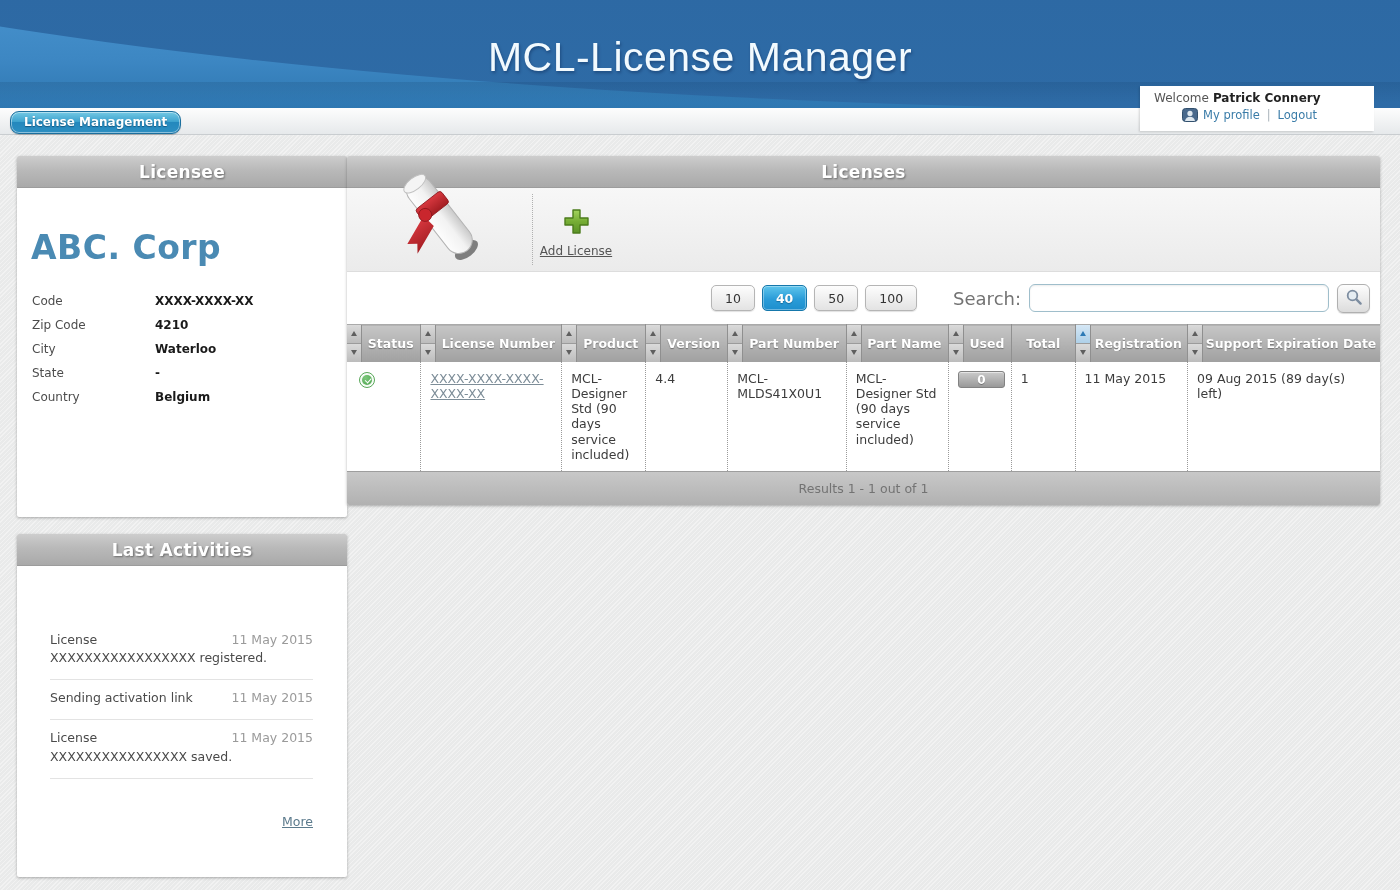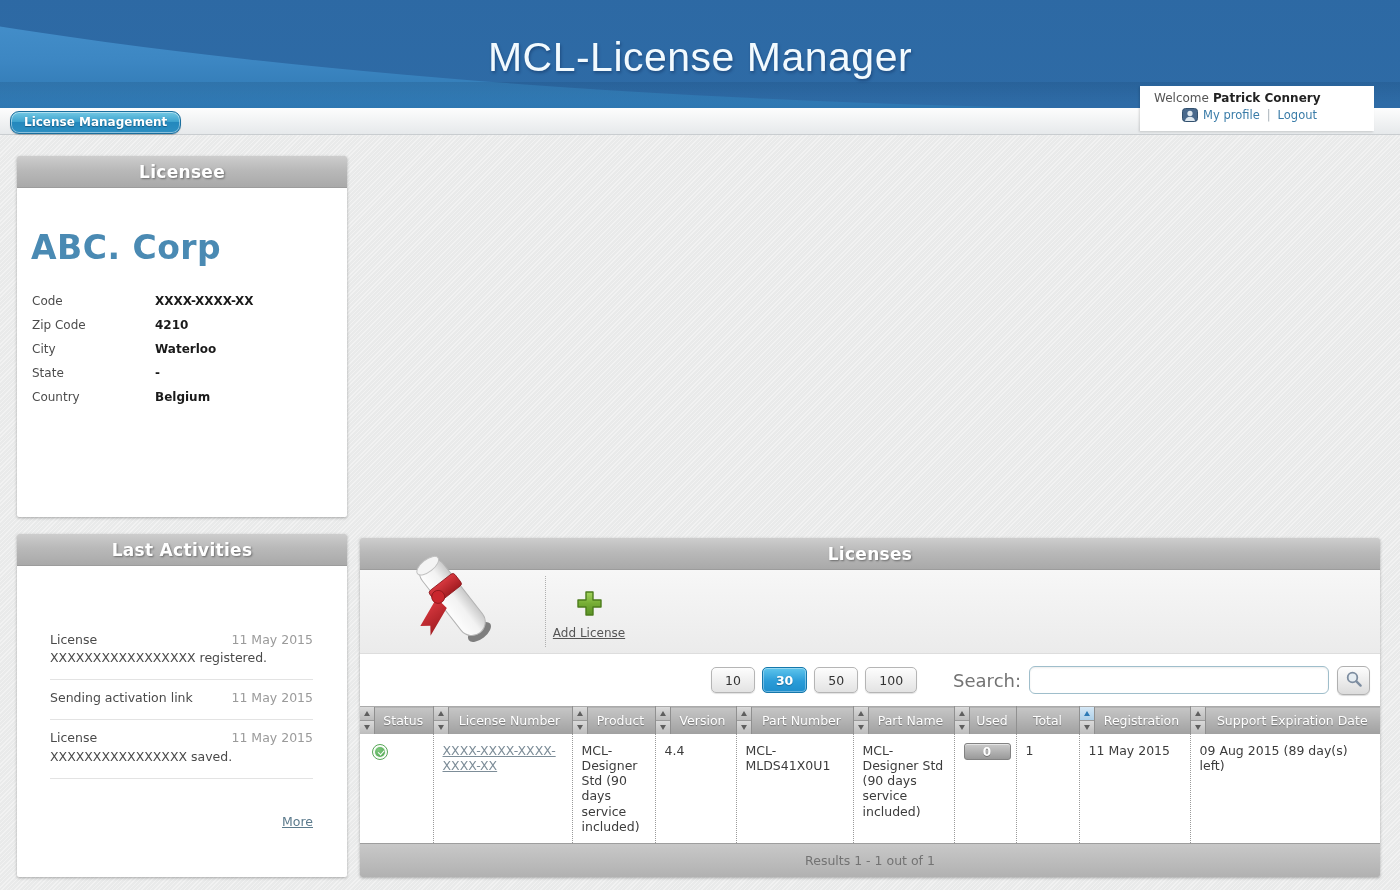--- a/index.html
+++ b/index.html
@@ -54,21 +54,21 @@
   }
   .nav-btn {
     display:inline-block; padding:3px 13px 4px;
     font-family:inherit; font-size:12px; font-weight:bold; color:#fff;
     text-shadow:0 1px 1px rgba(0,40,70,.5);
     background:linear-gradient(#74c9e4 0%, #3fa4cf 45%, #2488bd 50%, #2d8fc2 100%);
     border:1px solid #1b6f9e; border-radius:9px; cursor:pointer;
     box-shadow:inset 0 0 0 1px rgba(255,255,255,.45), 0 1px 1px rgba(0,0,0,.2);
   }
   
-  .content { display:flex; align-items:flex-end; padding:21px 20px 0 17px; gap:13px; }
+  .content { display:flex; align-items:flex-start; padding:21px 20px 0 17px; }
   .left-col { width:330px; flex:none; display:flex; flex-direction:column; gap:17px; }
   .panel {
     background:#fff; border-radius:2px;
     box-shadow:0 1px 3px rgba(0,0,0,.3);
   }
   .panel-header {
     height:32px; line-height:32px; text-align:center;
     background:linear-gradient(#cdcdcd, #b9b9b9 45%, #a9a9a9);
     border-bottom:1px solid #9c9c9c;
     border-radius:2px 2px 0 0;
@@ -147,24 +147,24 @@
   .search-btn {
     margin-left:8px; width:33px; height:29px;
     background:linear-gradient(#fdfdfd, #dcdcdc);
     border:1px solid #b0b0b0; border-radius:6px; cursor:pointer;
     box-shadow:0 1px 1px rgba(0,0,0,.15);
     display:flex; align-items:center; justify-content:center;
   }
   
   .licenses-table { width:100%; border-collapse:collapse; table-layout:fixed; }
   .licenses-table thead th {
-    position:relative; height:27px;
+    position:relative; height:37px;
     background:linear-gradient(#c6c6c6, #b3b3b3 50%, #a0a0a0);
     border-top:1px solid #aaa; border-right:1px solid #909090;
-    font-size:12.5px; font-weight:normal; color:#fff;
+    font-size:12.5px; font-weight:bold; color:#fff;
     text-shadow:0 1px 1px rgba(0,0,0,.35);
     cursor:pointer;
   }
   .licenses-table thead th:last-child { border-right:none; }
   .th-label { display:block; padding:0 3px 0 17px; text-align:center;
     white-space:nowrap; overflow:hidden; }
   .th-label.no-sorter { padding-left:3px; }
   .sorter {
     position:absolute; left:0; top:0; bottom:0; width:15px;
     display:flex; flex-direction:column; border-right:1px solid #8f8f8f;
@@ -337,21 +337,21 @@
               <path d="M10 2 h7 v8 h8 v7 h-8 v8 h-7 v-8 h-8 v-7 h8 Z" fill="url(#greenGrad)" stroke="#4c7c1c" stroke-width="1.4" stroke-linejoin="round"></path>
             </svg>
           </span>
           <a class="add-label">Add License</a>
         </div>
       </div>
 
       <div class="list-controls">
         <div class="paging">
           <button class="page-btn">10</button>
-          <button class="page-btn active">30</button>
+          <button class="page-btn active">40</button>
           <button class="page-btn">50</button>
           <button class="page-btn">100</button>
         </div>
         <label class="search-label">Search:</label>
         <input class="search-input" type="text" value="" style="">
         <button class="search-btn">
           <span>
             <svg width="18" height="18" viewBox="0 0 18 18">
                 <circle cx="7.5" cy="7.5" r="4.8" fill="#e6edf2" stroke="#7d8da0" stroke-width="1.8"></circle>
                 <line x1="11.4" y1="11.4" x2="15.6" y2="15.6" stroke="#7d8da0" stroke-width="2.4" stroke-linecap="round"></line>

